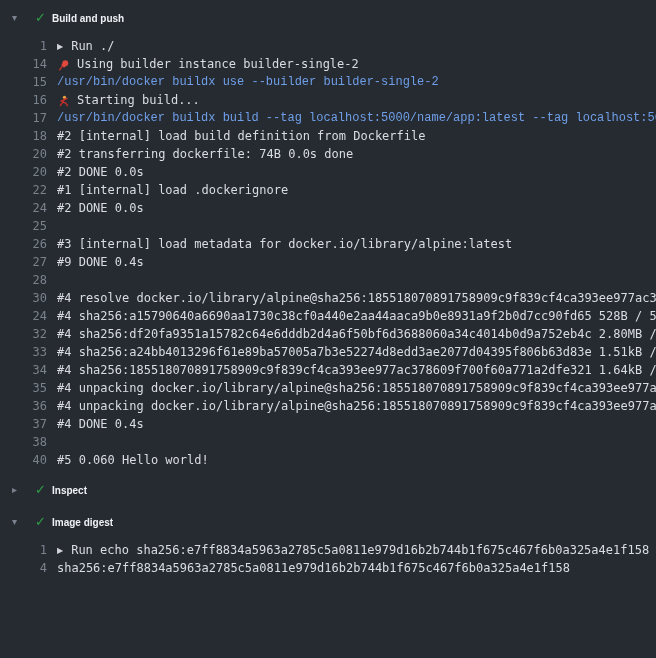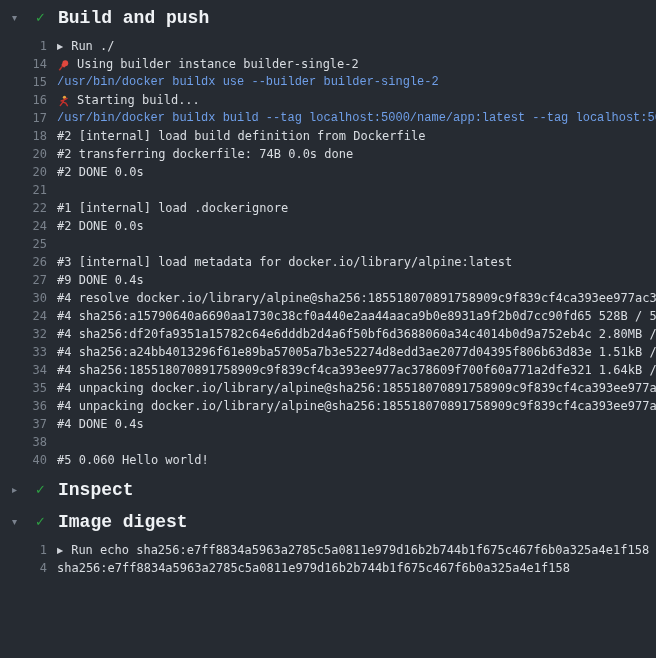--- a/index.html
+++ b/index.html
@@ -39,24 +39,24 @@
     width: 14px;
     flex: none;
     margin-left: 9px;
     color: var(--green);
     font-weight: bold;
     font-size: 13px;
     line-height: 24px;
     font-family: "DejaVu Sans", sans-serif;
   }
   .section-title {
-    margin-left: 9px;
-    font-family: Liberation Mono, monospace;
+    margin-left: 3px;
+    font-family: Liberation Sans, sans-serif;
     font-weight: bold;
-    font-size: 18px;
+    font-size: 10px;
     color: var(--title);
     white-space: nowrap;
   }
   .section-body { padding: 7px 0 9px 0; }
   #section-image-digest { margin-top: 8px; }
   .log-line {
     display: flex;
     height: 18px;
     line-height: 18px;
     font-size: 12px;
@@ -138,42 +138,42 @@
         </div>
         <div class="log-line">
           <span class="line-num">20</span>
           <span class="line-text">#2 transferring dockerfile: 74B 0.0s done</span>
         </div>
         <div class="log-line">
           <span class="line-num">20</span>
           <span class="line-text">#2 DONE 0.0s</span>
         </div>
         <div class="log-line">
-          <span class="line-num">21</span>
-          <span class="line-text"></span>
-        </div>
-        <div class="log-line">
           <span class="line-num">22</span>
           <span class="line-text">#1 [internal] load .dockerignore</span>
         </div>
         <div class="log-line">
           <span class="line-num">24</span>
           <span class="line-text">#2 DONE 0.0s</span>
         </div>
         <div class="log-line">
           <span class="line-num">25</span>
           <span class="line-text"></span>
         </div>
         <div class="log-line">
           <span class="line-num">26</span>
           <span class="line-text">#3 [internal] load metadata for docker.io/library/alpine:latest</span>
         </div>
         <div class="log-line">
           <span class="line-num">27</span>
           <span class="line-text">#9 DONE 0.4s</span>
+        </div>
+        <div class="log-line">
+          <span class="line-num">28</span>
+          <span class="line-text"></span>
         </div>
         <div class="log-line">
           <span class="line-num">30</span>
           <span class="line-text">#4 resolve docker.io/library/alpine@sha256:185518070891758909c9f839cf4ca393ee977ac37</span>
         </div>
         <div class="log-line">
           <span class="line-num">24</span>
           <span class="line-text">#4 sha256:a15790640a6690aa1730c38cf0a440e2aa44aaca9b0e8931a9f2b0d7cc90fd65 528B / 52</span>
         </div>
         <div class="log-line">

